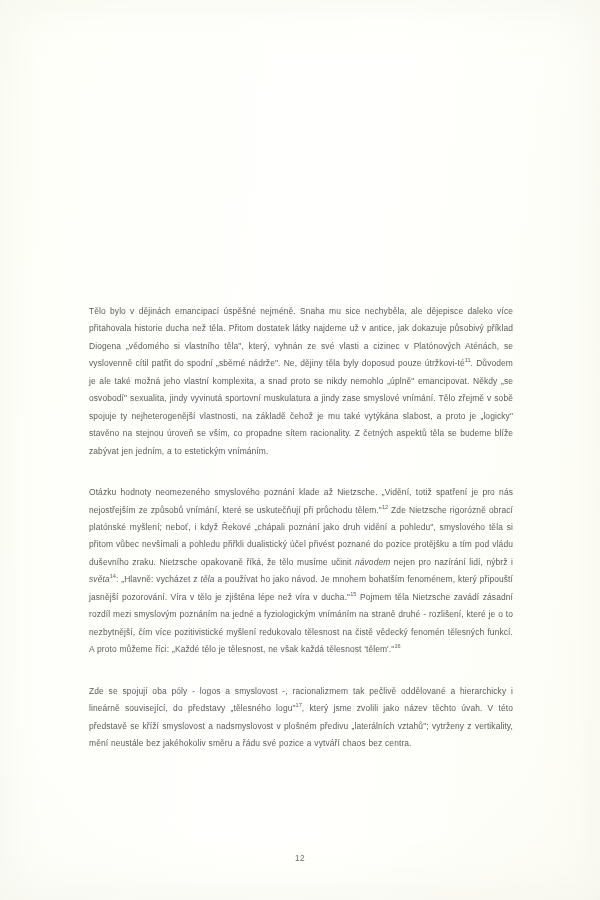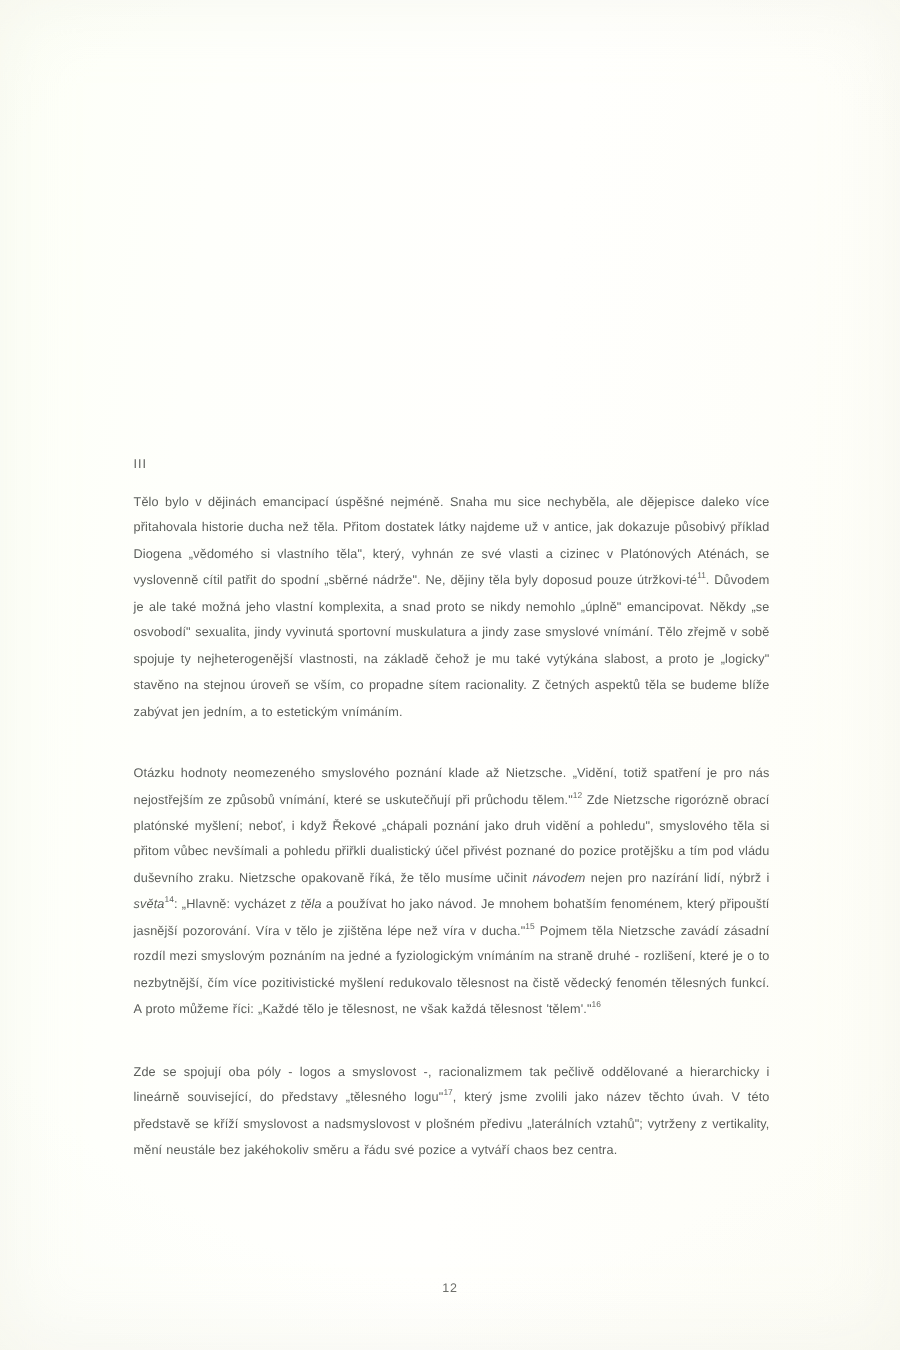--- a/index.html
+++ b/index.html
@@ -99,21 +99,20 @@
     box-shadow: inset 0 0 46px rgba(240,240,230,0.55);
   }
 </style>
 </head>
 <body>
 
 <div id="page">
 
   <div id="text-column">
 
-    <div class="section-number">III</div>
 
     <p class="para gap-large">Tělo bylo v dějinách emancipací úspěšné nejméně. Snaha mu sice nechyběla, ale dějepisce daleko více přitahovala historie ducha než těla. Přitom dostatek látky najdeme už v antice, jak dokazuje působivý příklad Diogena „vědomého si vlastního těla", který, vyhnán ze své vlasti a cizinec v Platónových Aténách, se vyslovenně cítil patřit do spodní „sběrné nádrže". Ne, dějiny těla byly doposud pouze útržkovi-té<sup>11</sup>. Důvodem je ale také možná jeho vlastní komplexita, a snad proto se nikdy nemohlo „úplně" emancipovat. Někdy „se osvobodí" sexualita, jindy vyvinutá sportovní muskulatura a jindy zase smyslové vnímání. Tělo zřejmě v sobě spojuje ty nejheterogenější vlastnosti, na základě čehož je mu také vytýkána slabost, a proto je „logicky" stavěno na stejnou úroveň se vším, co propadne sítem racionality. Z četných aspektů těla se budeme blíže zabývat jen jedním, a to estetickým vnímáním.</p>
 
     <p class="para gap-large">Otázku hodnoty neomezeného smyslového poznání klade až Nietzsche. „Vidění, totiž spatření je pro nás nejostřejším ze způsobů vnímání, které se uskutečňují při průchodu tělem."<sup>12</sup> Zde Nietzsche rigorózně obrací platónské myšlení; neboť, i když Řekové „chápali poznání jako druh vidění a pohledu", smyslového těla si přitom vůbec nevšímali a pohledu přiřkli dualistický účel přivést poznané do pozice protějšku a tím pod vládu duševního zraku. Nietzsche opakovaně říká, že tělo musíme učinit <i>návodem</i> nejen pro nazírání lidí, nýbrž i <i>světa</i><sup>14</sup>: „Hlavně: vycházet z <i>těla</i> a používat ho jako návod. Je mnohem bohatším fenoménem, který připouští jasnější pozorování. Víra v tělo je zjištěna lépe než víra v ducha."<sup>15</sup> Pojmem těla Nietzsche zavádí zásadní rozdíl mezi smyslovým poznáním na jedné a fyziologickým vnímáním na straně druhé - rozlišení, které je o to nezbytnější, čím více pozitivistické myšlení redukovalo tělesnost na čistě vědecký fenomén tělesných funkcí. A proto můžeme říci: „Každé tělo je tělesnost, ne však každá tělesnost 'tělem'."<sup>16</sup></p>
 
     <p class="para">Zde se spojují oba póly - logos a smyslovost -, racionalizmem tak pečlivě oddělované a hierarchicky i lineárně související, do představy „tělesného logu"<sup>17</sup>, který jsme zvolili jako název těchto úvah. V této představě se kříží smyslovost a nadsmyslovost v plošném předivu „laterálních vztahů"; vytrženy z vertikality, mění neustále bez jakéhokoliv směru a řádu své pozice a vytváří chaos bez centra.</p>
 
   </div>
 
   <div id="page-number">12</div>

